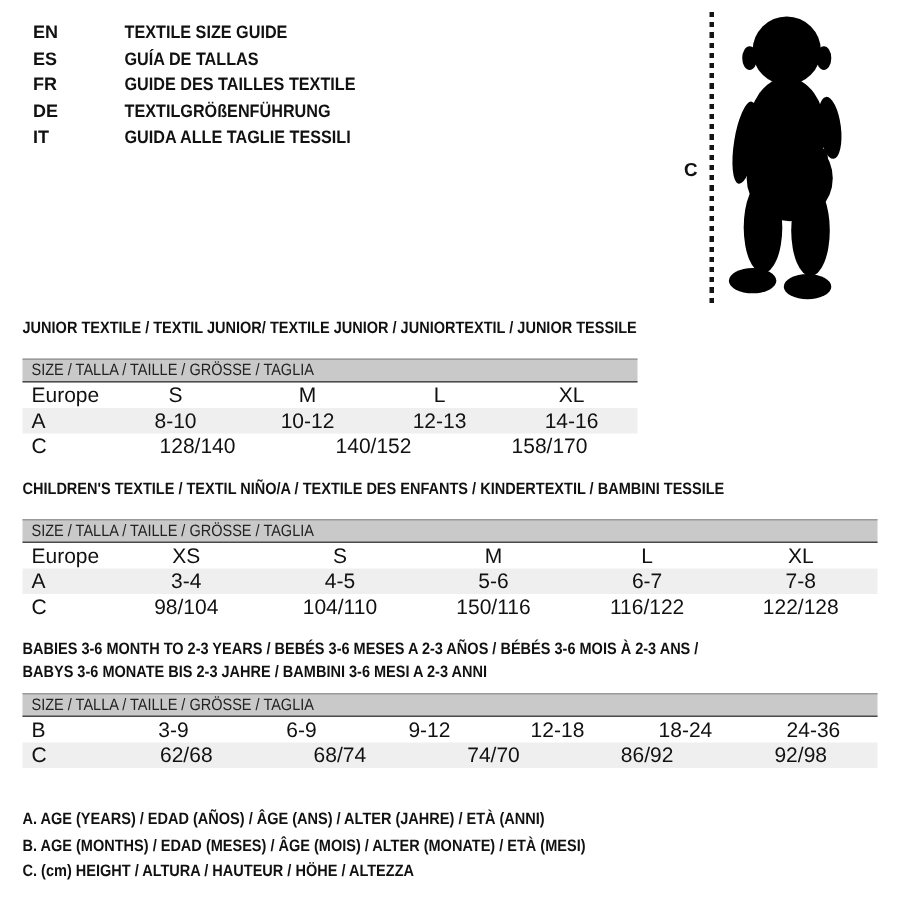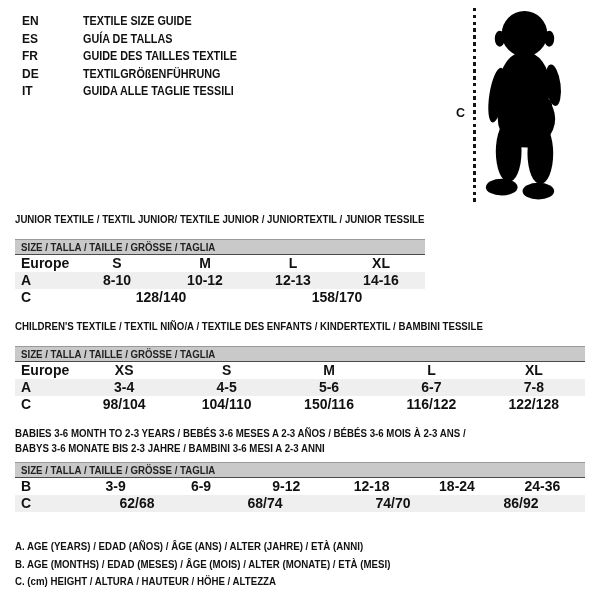--- a/index.html
+++ b/index.html
@@ -27,21 +27,21 @@
   #height-label{position:absolute; left:456px; top:106px; font-size:12.5px; font-weight:700;}
   #baby{position:absolute; left:477px; top:8px; width:95px; height:198px;}
 
   
   #sections .section{position:absolute; left:15px;}
   .sec-0{top:212px; width:410px;}
   .sec-1{top:319px; width:570px;}
   .sec-2{top:426px; width:570px;}
   .sec-title{font-size:11px; font-weight:700; line-height:15px;
     transform:scaleX(0.88); transform-origin:0 50%; white-space:nowrap;}
-  .size-table{margin-top:12px;font-weight:bold;}
+  .size-table{margin-top:12px;}
   .sec-2 .size-table{margin-top:6px;}
   .size-bar{height:16px; line-height:14px; background:var(--bar-bg);
     border-top:1px solid var(--bar-border-top);
     border-bottom:1px solid var(--bar-border-bottom);
     padding-left:6px; font-size:11px; color:#222222;}
   .size-bar .cond{display:inline-block;}
   .t-row{display:flex; height:17px; line-height:17px; font-size:14px;}
   .t-row.shaded{background:var(--alt-row);}
   .t-label{flex:0 0 58px; padding-left:6px;}
   .t-cell{flex:1 1 0; text-align:center;}
@@ -111,20 +111,21 @@
         <div class="t-row shaded">
           <span class="t-label">A</span>
           <span class="t-cell">8-10</span>
           <span class="t-cell">10-12</span>
           <span class="t-cell">12-13</span>
           <span class="t-cell">14-16</span>
         </div>
         <div class="t-row">
           <span class="t-label">C</span>
           <span class="t-cell">128/140</span>
+          <span class="t-cell">140/152</span>
           <span class="t-cell">158/170</span>
         </div>
       </div>
     </section>
     <section class="section sec-1">
       <div class="sec-title">CHILDREN'S TEXTILE / TEXTIL NIÑO/A / TEXTILE DES ENFANTS / KINDERTEXTIL / BAMBINI TESSILE</div>
       <div class="size-table">
         <div class="size-bar"><span class="cond">SIZE / TALLA / TAILLE / GRÖSSE / TAGLIA</span></div>
         <div class="t-row">
           <span class="t-label">Europe</span>
@@ -165,20 +166,21 @@
           <span class="t-cell">12-18</span>
           <span class="t-cell">18-24</span>
           <span class="t-cell">24-36</span>
         </div>
         <div class="t-row shaded">
           <span class="t-label">C</span>
           <span class="t-cell">62/68</span>
           <span class="t-cell">68/74</span>
           <span class="t-cell">74/70</span>
           <span class="t-cell">86/92</span>
+          <span class="t-cell">92/98</span>
         </div>
       </div>
     </section>
   </div>
 
 <div id="legend">
     <div class="legend-line">A. AGE (YEARS) / EDAD (AÑOS) / ÂGE (ANS) / ALTER (JAHRE) / ETÀ (ANNI)</div>
     <div class="legend-line">B. AGE (MONTHS) / EDAD (MESES) / ÂGE (MOIS) / ALTER (MONATE) / ETÀ (MESI)</div>
     <div class="legend-line">C. (cm) HEIGHT / ALTURA / HAUTEUR / HÖHE / ALTEZZA</div>
   </div>

